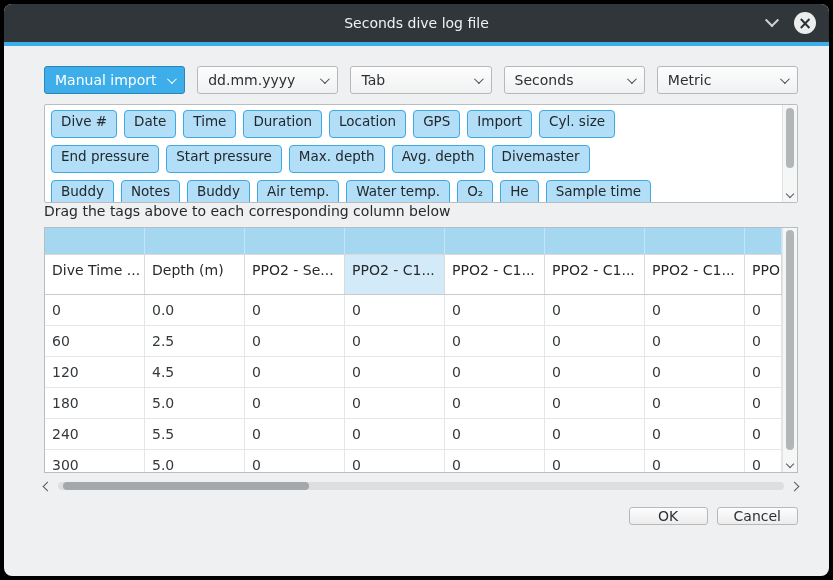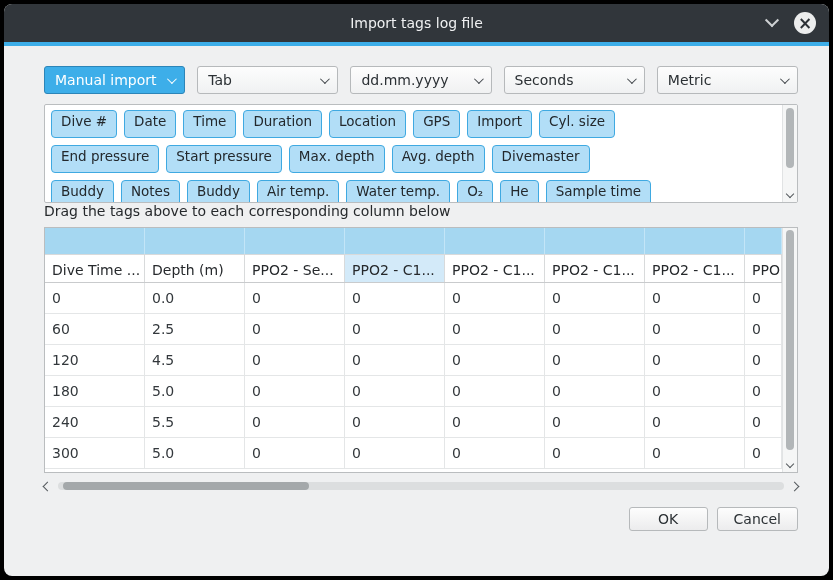--- a/index.html
+++ b/index.html
@@ -70,74 +70,74 @@
   
   .table-wrap {
     margin-top: 8px; height: 246px;
     background: #fff; border: 1px solid #babdbf;
     position: relative; overflow: hidden;
   }
   .tbody { margin-right: 15px; }
   .trow { display: grid; grid-template-columns: repeat(7, 100px) minmax(20px, 1fr); }
   .drop-row { height: 27px; border-bottom: 1px solid #d8dadb; }
   .drop-cell { background: #a5d7f1; border-right: 1px solid #c3e5f7; }
-  .head-row { height: 28px; border-bottom: 1px solid #c9cbcd; }
+  .head-row { height: 40px; border-bottom: 1px solid #c9cbcd; }
   .hcell {
     line-height: 30px; padding: 0 7px; font-size: 14px; color: #26292c;
     border-right: 1px solid #d8dadb; overflow: hidden; white-space: nowrap;
   }
   .hcell.hl { background: #d3eaf9; }
   .data-row { height: 31px; border-bottom: 1px solid #e4e6e7; }
   .dcell {
     line-height: 30px; padding: 0 7px; font-size: 14px; color: #33383c;
     border-right: 1px solid #e4e6e7; overflow: hidden; white-space: nowrap;
   }
   
   .hscroll { margin-top: 6px; height: 14px; display: flex; align-items: center; gap: 7px; }
   .chev-left  { width: 7px; height: 7px; border-left: 1.6px solid #54595d; border-bottom: 1.6px solid #54595d; transform: rotate(45deg); flex: none; }
   .chev-right { width: 7px; height: 7px; border-right: 1.6px solid #54595d; border-top: 1.6px solid #54595d; transform: rotate(45deg); flex: none; }
   .htrack { flex: 1; height: 8px; background: #dcdedf; border-radius: 4px; position: relative; }
   .hthumb { position: absolute; left: 5px; top: 0; width: 246px; height: 8px; background: #a4a8aa; border-radius: 4px; }
   
   .btn-row { margin-top: 14px; display: flex; justify-content: flex-end; gap: 9px; }
   .btn {
-    min-width: 79px; height: 24px; padding: 0 16px;
+    min-width: 79px; height: 18px; padding: 0 16px;
     border: 1px solid #b6b9bb; border-radius: 3px;
     background: linear-gradient(#fdfdfd, #ececed);
     font-size: 14px; color: #2b3034;
     font-family: inherit;
   }
 </style>
 </head>
 <body>
 
 <div class="window">
 
   <div class="titlebar">
-    <span class="title">Import tags log file</span>
+    <span class="title">Seconds dive log file</span>
     <div class="tb-icons">
       <span class="tb-chevron"></span>
       <span class="tb-close">×</span>
     </div>
   </div>
   <div class="accent-line"></div>
 
   <div class="content">
 
     <div class="combo-row">
       <div class="combo active">
         <span>Manual import</span>
         <span class="chev"></span>
       </div>
       <div class="combo">
+        <span>dd.mm.yyyy</span>
+        <span class="chev"></span>
+      </div>
+      <div class="combo">
         <span>Tab</span>
-        <span class="chev"></span>
-      </div>
-      <div class="combo">
-        <span>dd.mm.yyyy</span>
         <span class="chev"></span>
       </div>
       <div class="combo">
         <span>Seconds</span>
         <span class="chev"></span>
       </div>
       <div class="combo">
         <span>Metric</span>
         <span class="chev"></span>
       </div>

